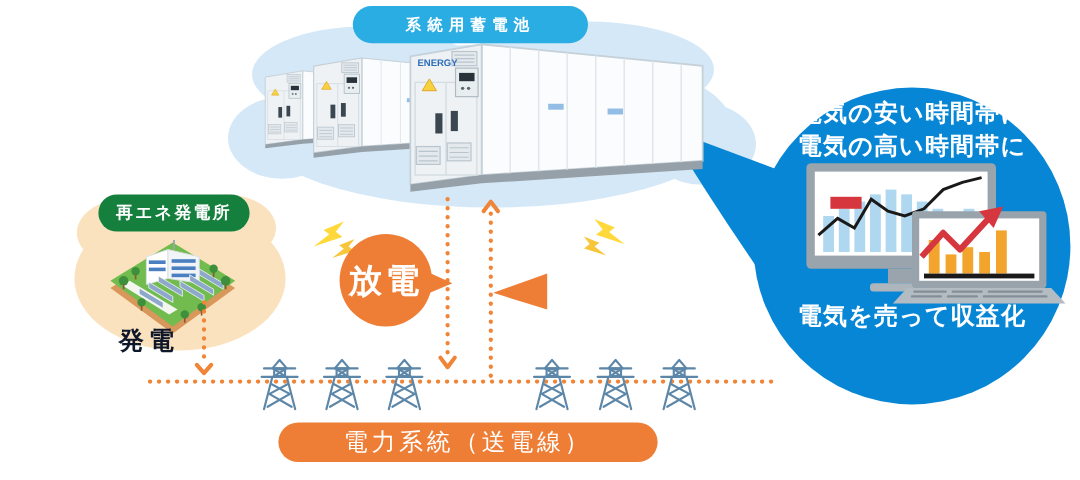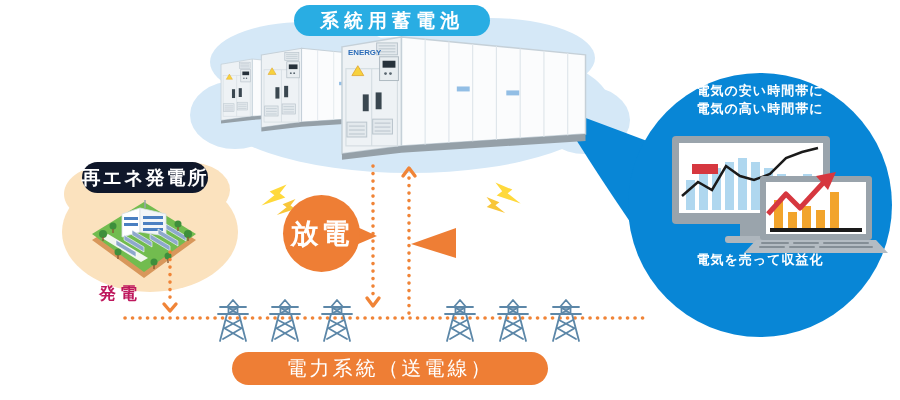--- a/index.html
+++ b/index.html
@@ -2,37 +2,37 @@
 <html><head>
 <meta charset="utf-8">
 <style>
   html,body{margin:0;padding:0;background:#fff;}
   .canvas{position:relative;width:900px;height:400px;background:#ffffff;overflow:hidden;
           font-family:"Liberation Sans","DejaVu Sans",sans-serif;}
   .abs{position:absolute;}
   .pill{display:flex;align-items:center;justify-content:center;border-radius:999px;
         color:#fff;font-weight:bold;white-space:nowrap;}
   .pill-battery{left:294px;top:5px;width:196px;height:31px;background:#29ADE3;
-        font-size:19px;letter-spacing:5px;z-index:6;}
-  .pill-renewable{left:82px;top:162px;width:126px;height:31px;background:#0f172a;
-        font-size:19px;letter-spacing:2px;z-index:6;}
+        font-size:13px;letter-spacing:5px;z-index:6;}
+  .pill-renewable{left:82px;top:162px;width:126px;height:31px;background:#15803d;
+        font-size:14px;letter-spacing:2px;z-index:6;}
   .banner-grid{left:232px;top:352px;width:316px;height:33px;background:#EE7E35;
         border-radius:17px;display:flex;align-items:center;justify-content:center;
         color:#fff;font-weight:normal;font-size:20px;letter-spacing:3px;z-index:6;}
   .bubble{border-radius:50%;background:#EE7E35;display:flex;align-items:center;
         justify-content:center;color:#fff;font-weight:bold;font-size:28px;
         letter-spacing:3px;z-index:6;}
   .bubble-discharge{left:283px;top:195px;width:77px;height:77px;}
   .bubble-charge{left:440px;top:202px;width:77px;height:77px;}
-  .gen-label{left:99px;top:282px;color:#be185d;font-weight:bold;font-size:17px;
+  .gen-label{left:99px;top:270px;color:#0f172a;font-weight:bold;font-size:21px;
         letter-spacing:4px;z-index:6;}
   .big-circle{left:628px;top:73px;width:264px;height:264px;border-radius:50%;
         background:#0886D6;z-index:2;}
   .circle-text{width:244px;left:638px;text-align:center;color:#fff;font-weight:bold;
-        font-size:13px;line-height:1.35;z-index:7;letter-spacing:1px;}
+        font-size:20px;line-height:1.35;z-index:7;letter-spacing:1px;}
   .circle-text-top{top:82px;}
   .circle-text-bottom{top:251px;}
   .z1{z-index:1}.z3{z-index:3}.z4{z-index:4}.z5{z-index:5}.z7{z-index:7}
 </style>
 </head>
 <body>
 
 <div class="canvas">
 
   <svg class="abs z1" width="900" height="400" style="left:0;top:0;">

